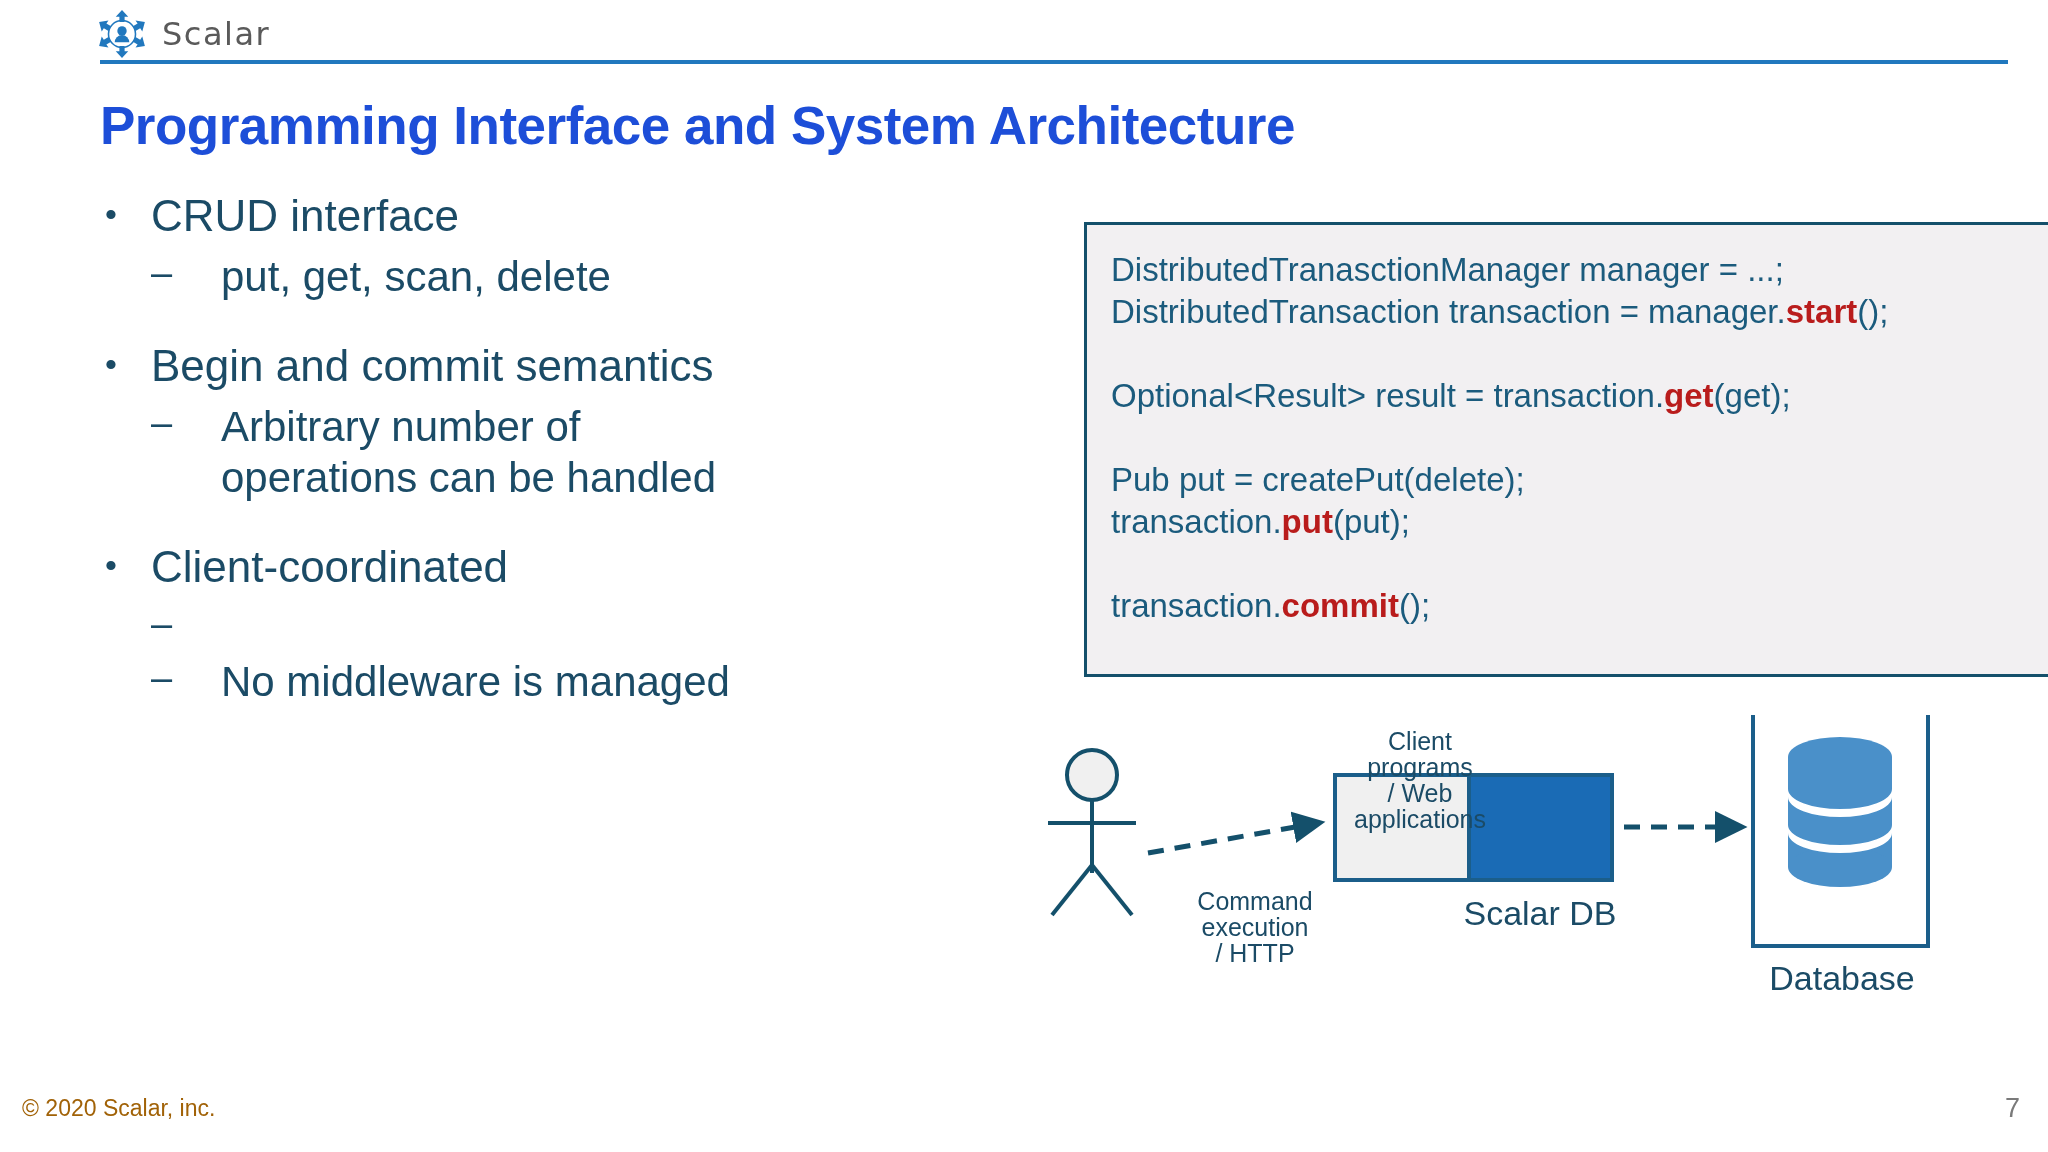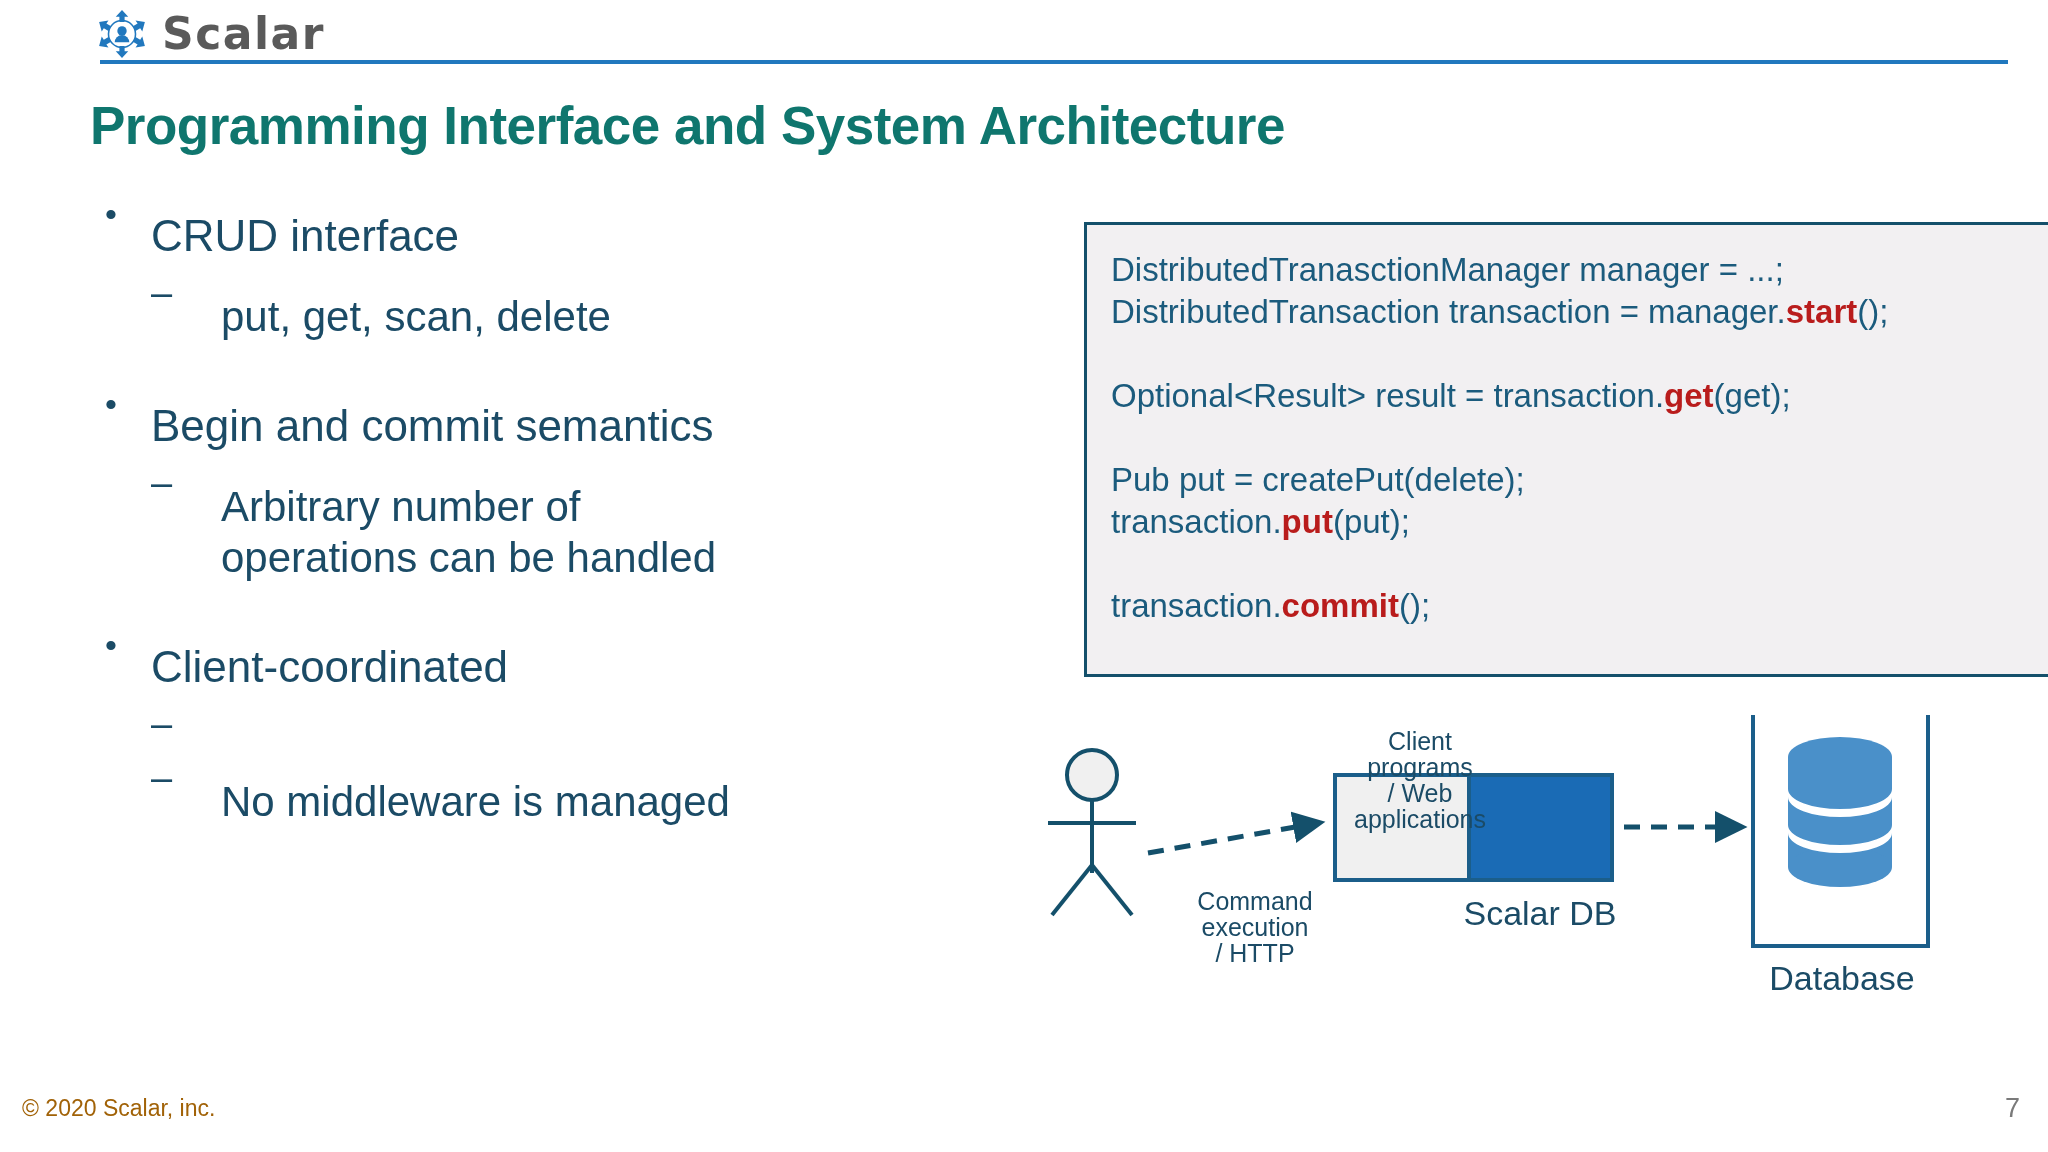--- a/index.html
+++ b/index.html
@@ -20,44 +20,44 @@
   #header-logo {
     position: absolute;
     left: 96px;
     top: 8px;
     display: flex;
     align-items: center;
     gap: 14px;
   }
   #logo-mark { width: 52px; height: 52px; display:block; }
   #logo-wordmark {
-    font-size: 44px;
+    font-size: 32px;
     letter-spacing: 1.5px;
     color: #5a5a5a;
-    font-weight: 700;
+    font-weight: 400;
     line-height: 1;
     font-family: "DejaVu Sans", sans-serif;
   }
   #header-rule {
     position: absolute;
     left: 100px;
     top: 60px;
     width: 1908px;
     height: 4px;
     background: #2178be;
   }
 
   
   #page-title {
     position: absolute;
-    left: 90px;
+    left: 100px;
     top: 95px;
     font-size: 53px;
     font-weight: bold;
-    color: #0f766e;
+    color: #1d4ed8;
     letter-spacing: -0.5px;
     white-space: nowrap;
   }
 
   
   #bullet-list {
     position: absolute;
     left: 105px;
     top: 190px;
     width: 900px;
@@ -87,21 +87,21 @@
     margin-left: 46px;
     margin-top: 10px;
   }
   .bullet-l2 .marker {
     width: 70px;
     flex: 0 0 70px;
     font-size: 38px;
     line-height: 1.15;
     color: #1b4b66;
   }
-  .bullet-text { flex: 1; margin-top: 20px; }
+  .bullet-text { flex: 1; }
 
   
   #code-panel {
     position: absolute;
     left: 1084px;
     top: 222px;
     width: 1084px;
     height: 455px;
     background: #f2f0f2;
     border: 3px solid #14506b;

